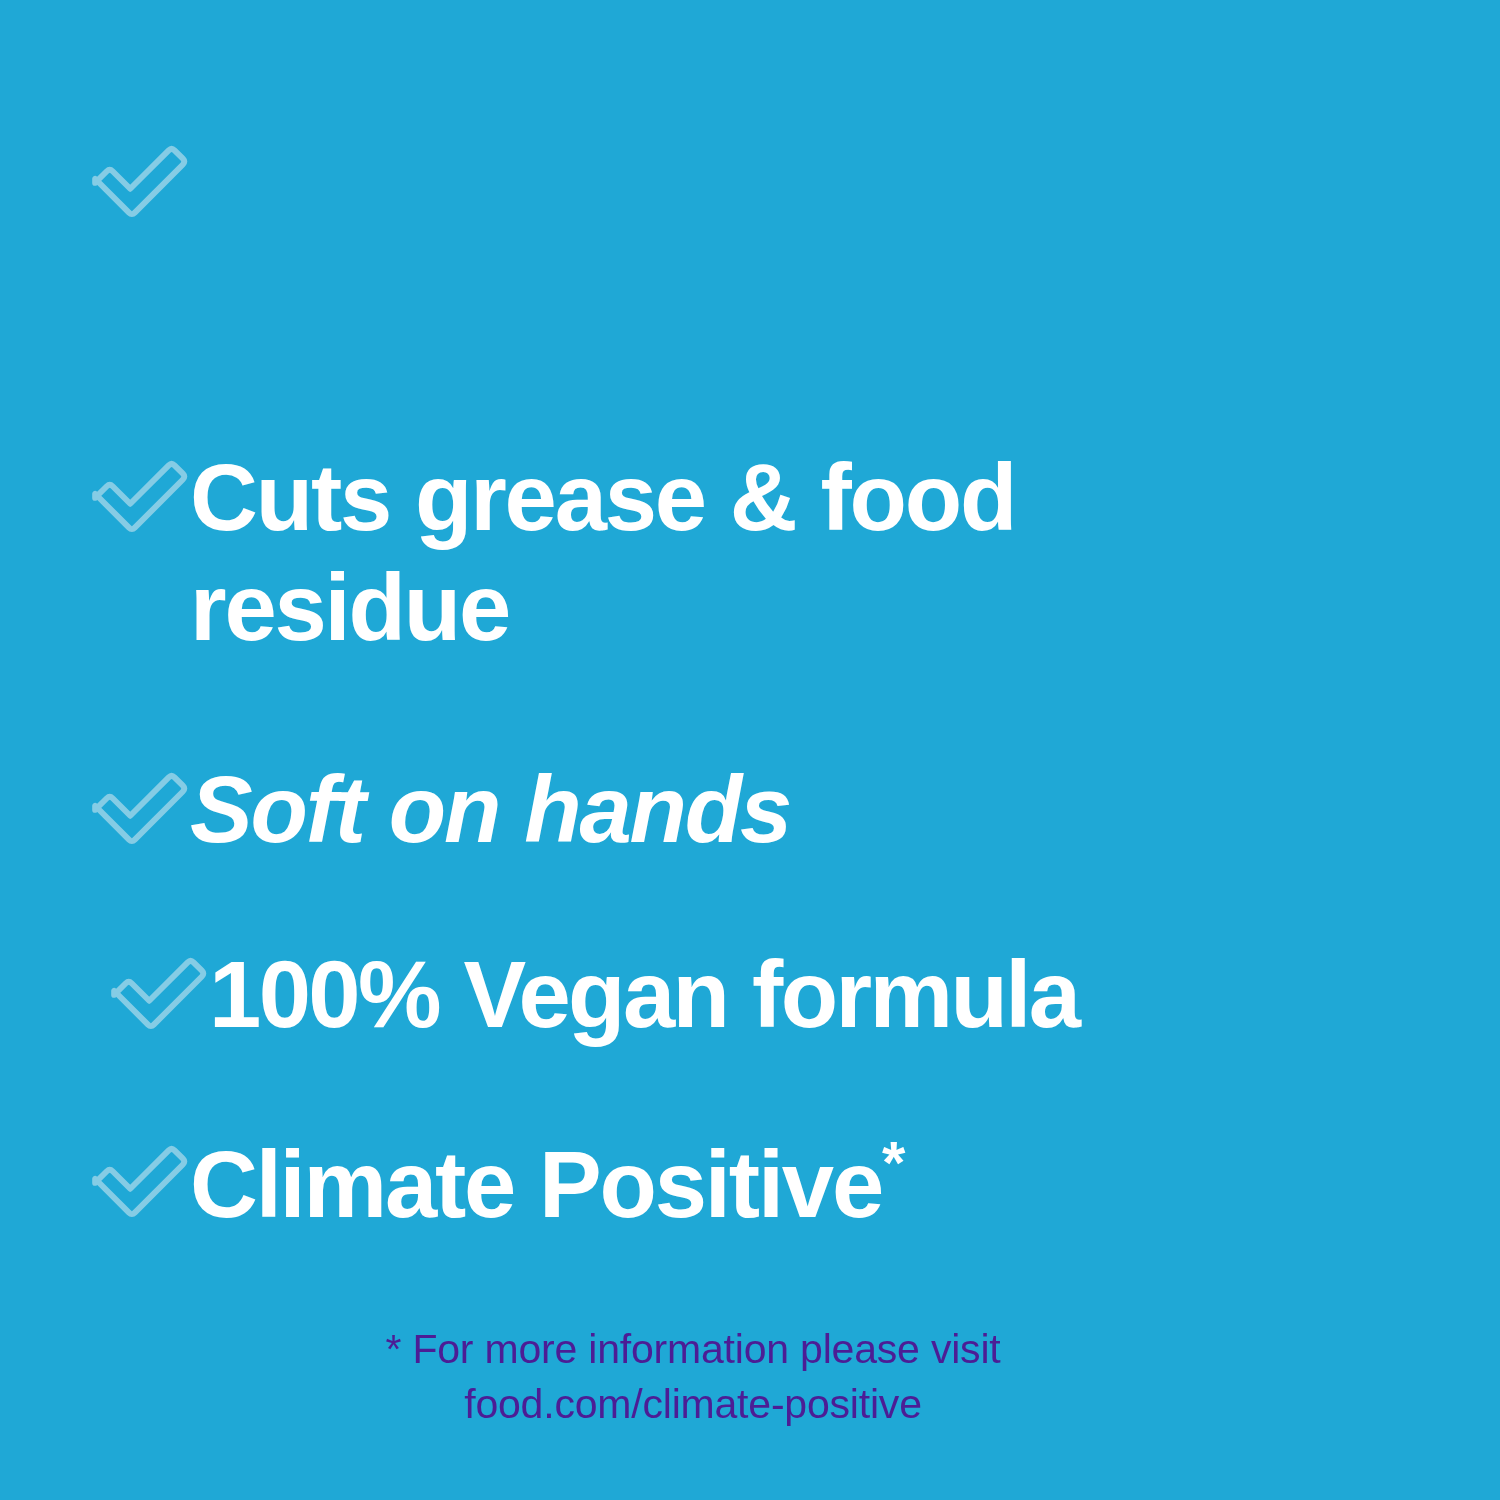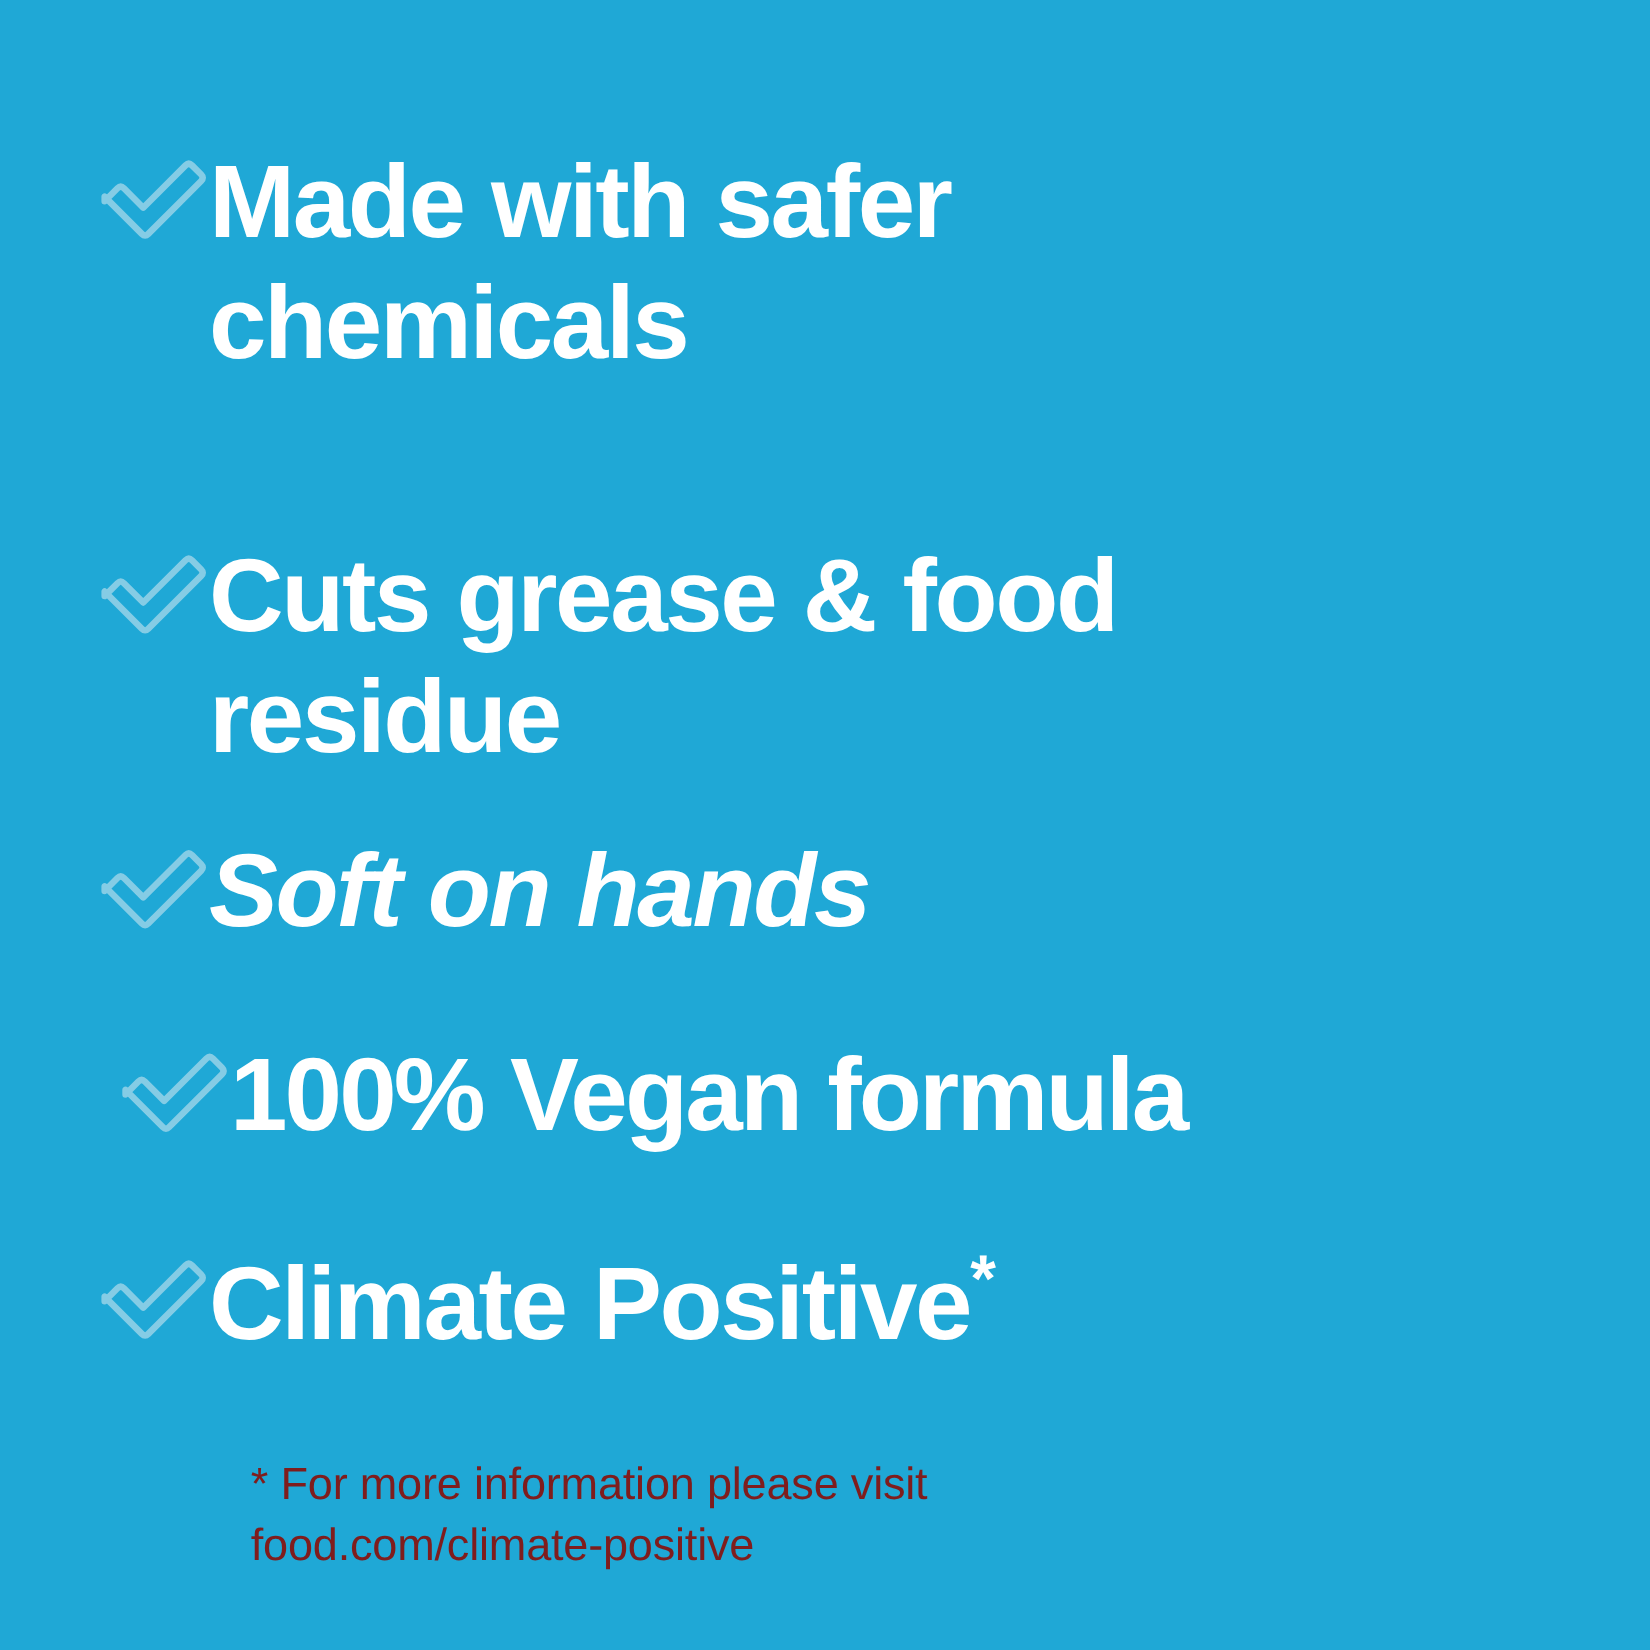--- a/index.html
+++ b/index.html
@@ -68,38 +68,39 @@
 
   .benefit-text .star {
     font-size: 60px;
     vertical-align: 34px;
     letter-spacing: 0;
     font-weight: bold;
   }
 
   
   #row-1 { top: 128px; }
-  #row-2 { top: 443px; margin-top: 44px; }
+  #row-2 { top: 443px; }
   #row-3 { top: 755px; font-style: italic; }
   #row-4 { top: 940px; margin-left: 19px; }
   #row-5 { top: 1128px; }
 
   
   #row-1 .benefit-text { max-width: 960px; }
   #row-2 .benefit-text { max-width: 1125px; }
   #row-4 .benefit-text { max-width: 1200px; letter-spacing: -2.6px; }
   #row-5 .benefit-text { max-width: 1200px; }
 
   
   #footnote {
     position: absolute;
-    left: 228px;
+    left: 248px;
     top: 1322px;
     width: 890px;
-    color: #7f1d1d;
+    text-align: center;
+    color: #4c1d95;
     font-family: "Liberation Sans", sans-serif;
     font-weight: normal;
     font-size: 41px;
     line-height: 1.34;
     letter-spacing: -0.2px;
   }
 
   #footnote .fn-line {
     display: block;
     white-space: nowrap;
@@ -111,21 +112,20 @@
 <div id="panel">
 
   <div id="benefit-list">
 
     <div class="benefit-row" id="row-1">
       <span class="check-slot">
         <svg class="check-icon" viewBox="0 0 122 104" xmlns="http://www.w3.org/2000/svg" aria-hidden="true">
           <path d="M 8.5 49.5 L 22.5 35.5 Q 26 32 29.5 35.5 L 50.5 56.5 L 96.5 10.5 Q 100 7 103.5 10.5 L 113.5 20.5 Q 117 24 113.5 27.5 L 56 85 Q 52.5 88.5 49 85 L 8.5 44.5 Z" fill="none" stroke="#85CCE5" stroke-width="7" stroke-linejoin="round" stroke-linecap="round" transform="translate(0,6)"></path>
         </svg>
       </span>
-      <p class="benefit-text">Made with safer chemicals</p>
     </div>
 
     <div class="benefit-row" id="row-2">
       <span class="check-slot">
         <svg class="check-icon" viewBox="0 0 122 104" xmlns="http://www.w3.org/2000/svg" aria-hidden="true">
           <path d="M 8.5 49.5 L 22.5 35.5 Q 26 32 29.5 35.5 L 50.5 56.5 L 96.5 10.5 Q 100 7 103.5 10.5 L 113.5 20.5 Q 117 24 113.5 27.5 L 56 85 Q 52.5 88.5 49 85 L 8.5 44.5 Z" fill="none" stroke="#85CCE5" stroke-width="7" stroke-linejoin="round" stroke-linecap="round" transform="translate(0,6)"></path>
         </svg>
       </span>
       <p class="benefit-text">Cuts grease &amp; food residue</p>
     </div>

